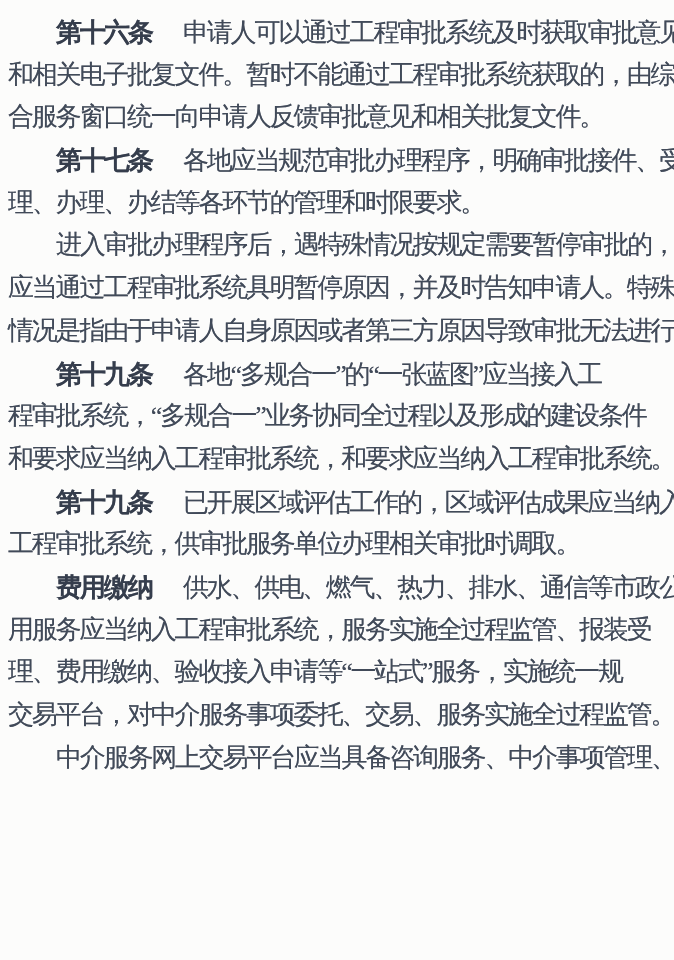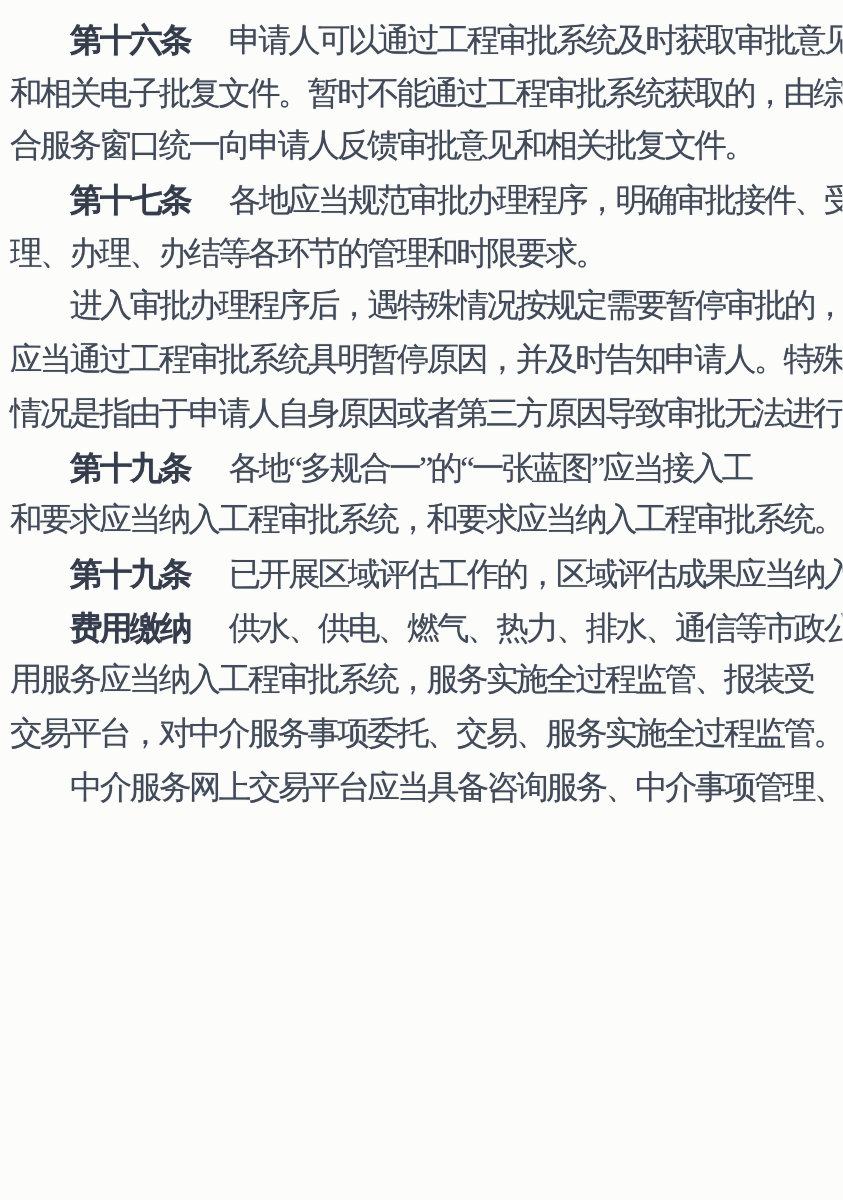--- a/index.html
+++ b/index.html
@@ -46,20 +46,23 @@
   <div>
       <div class="line first"><span class="article-num">第十六条</span><span>申请人可以通过工程审批系统及时获取审批意见</span></div>
       <div class="line">和相关电子批复文件。暂时不能通过工程审批系统获取的，由综</div>
       <div class="line">合服务窗口统一向申请人反馈审批意见和相关批复文件。</div>
       <div class="line first"><span class="article-num">第十七条</span><span>各地应当规范审批办理程序，明确审批接件、受</span></div>
       <div class="line">理、办理、办结等各环节的管理和时限要求。</div>
       <div class="line first">进入审批办理程序后，遇特殊情况按规定需要暂停审批的，</div>
       <div class="line">应当通过工程审批系统具明暂停原因，并及时告知申请人。特殊</div>
       <div class="line">情况是指由于申请人自身原因或者第三方原因导致审批无法进行</div>
       <div class="line first"><span class="article-num">第十九条</span><span>各地“多规合一”的“一张蓝图”应当接入工</span></div>
+      <div class="line">程审批系统，“多规合一”业务协同全过程以及形成的建设条件</div>
       <div class="line">和要求应当纳入工程审批系统，和要求应当纳入工程审批系统。</div>
       <div class="line first"><span class="article-num">第十九条</span><span>已开展区域评估工作的，区域评估成果应当纳入</span></div>
+      <div class="line">工程审批系统，供审批服务单位办理相关审批时调取。</div>
       <div class="line first"><span class="article-num">费用缴纳</span><span>供水、供电、燃气、热力、排水、通信等市政公</span></div>
       <div class="line">用服务应当纳入工程审批系统，服务实施全过程监管、报装受</div>
+      <div class="line">理、费用缴纳、验收接入申请等“一站式”服务，实施统一规</div>
       <div class="line">交易平台，对中介服务事项委托、交易、服务实施全过程监管。</div>
       <div class="line first">中介服务网上交易平台应当具备咨询服务、中介事项管理、</div>
     </div>
 </div>
 
 </body></html>

